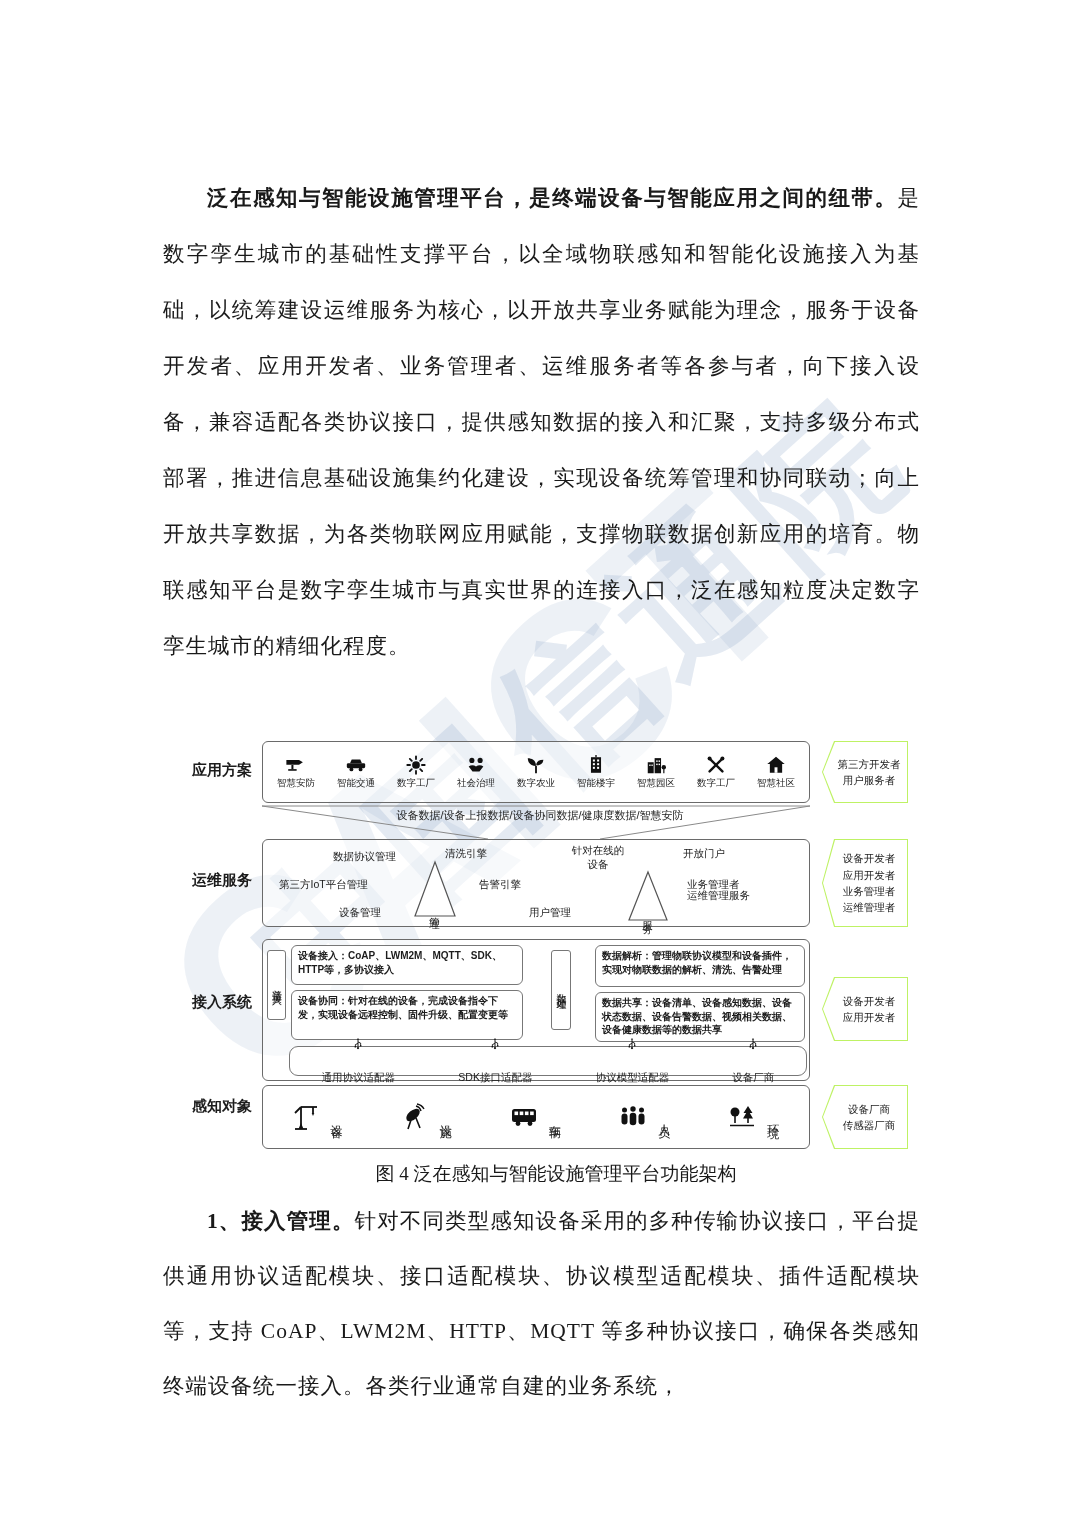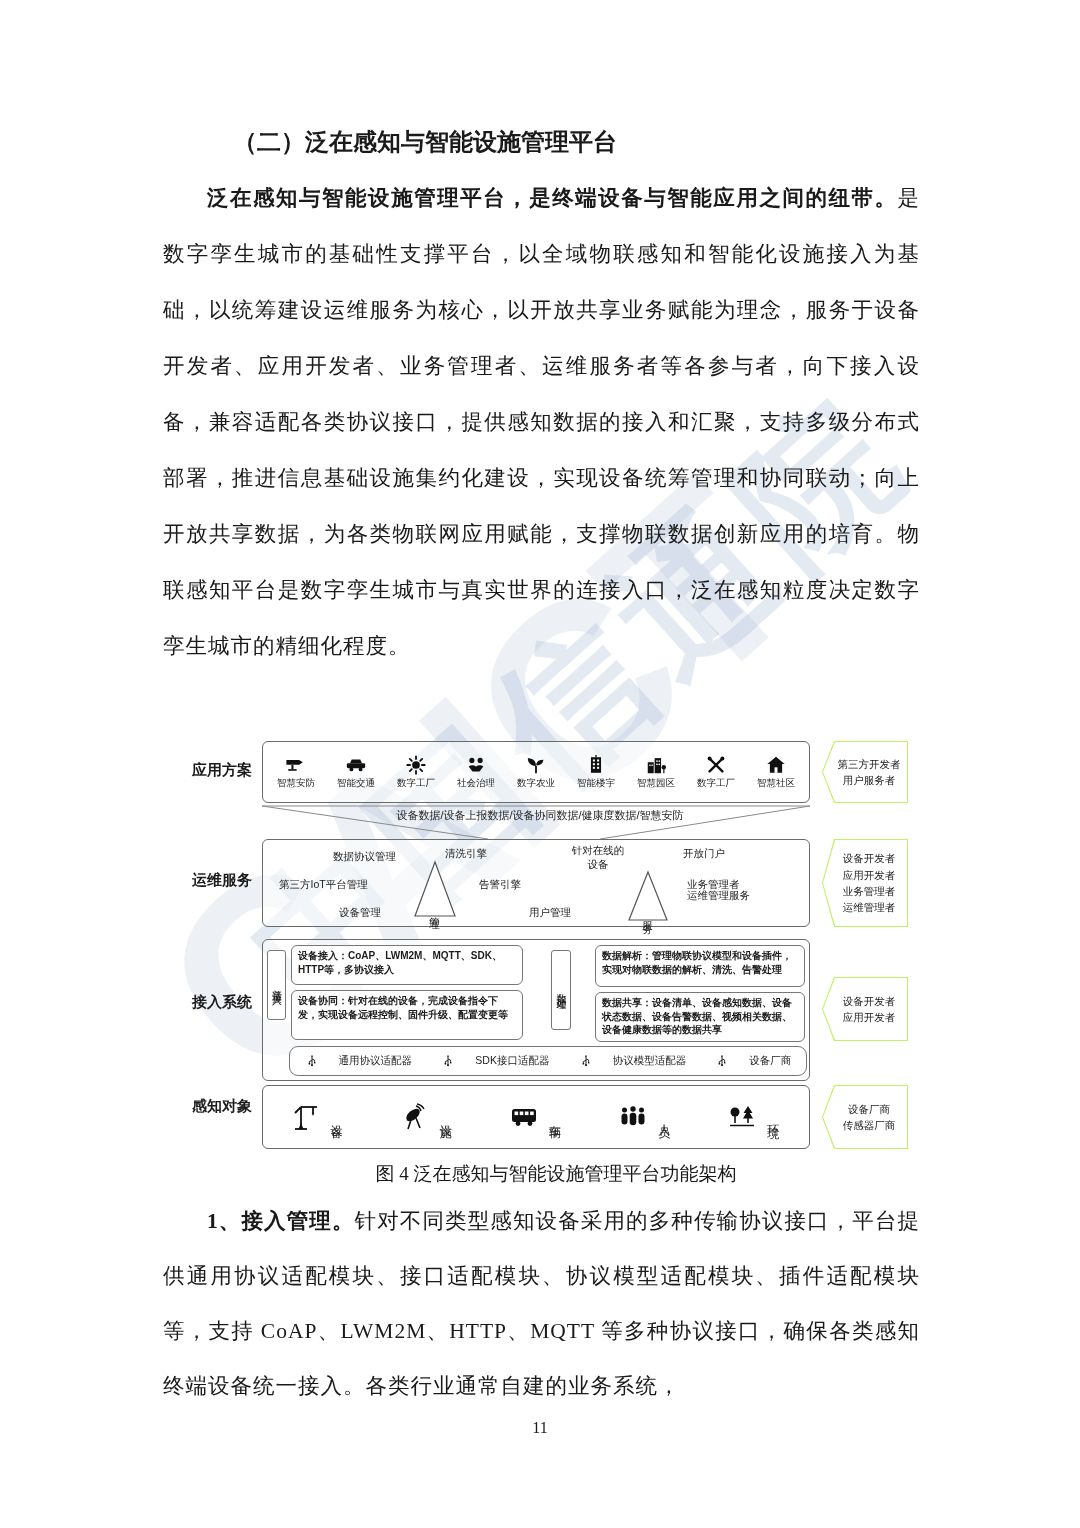--- a/index.html
+++ b/index.html
@@ -49,21 +49,21 @@
 
   .access-box { left:92px; top:202px; width:548px; height:142px; }
   .vlabel { position:absolute; border:1px solid #777; border-radius:3px; display:flex;
             align-items:center; justify-content:center; writing-mode:vertical-rl;
             text-orientation:upright; font-size:10px; letter-spacing:2px; background:#fff; }
   .abox { position:absolute; border:1px solid #777; border-radius:6px; padding:3px 6px;
           font-size:10px; line-height:1.35; background:#fff;font-weight:bold; }
   .adapters { position:absolute; left:26px; top:106px; width:518px; height:30px; border:1px solid #777;
               border-radius:9px; display:flex; align-items:center; justify-content:space-around;
               font-size:10.5px; background:#fff; }
-  .adapter { display:flex; align-items:center; gap:20px; }
+  .adapter { display:flex; align-items:center; gap:20px;flex-direction:column; }
   .adapter svg { width:14px; height:14px; display:block; }
 
   .objects-box { left:92px; top:348px; width:548px; height:64px; display:flex; align-items:center;
                  justify-content:space-around; }
   .obj-item { display:flex; align-items:center; gap:7px; }
   .obj-item svg { width:30px; height:30px; display:block; }
   .obj-label { writing-mode:vertical-rl; text-orientation:upright; font-size:12px; letter-spacing:2px; }
 
   .tag { position:absolute; left:652px; width:86px;
          clip-path:polygon(0 50%, 12px 0, 100% 0, 100% 100%, 12px 100%); background:#bef264; }
@@ -82,21 +82,20 @@
 </head>
 <body>
 
 <div class="page">
 
   <div class="watermark">
     <div class="wm-en">CAICT</div>
     <div class="wm-zh">中国信通院</div>
   </div>
 
-  <div class="heading">（二）泛在感知与智能设施管理平台</div>
 
   <div class="para para1"><span class="lead">泛在感知与智能设施管理平台，是终端设备与智能应用之间的纽带。</span><span>是数字孪生城市的基础性支撑平台，以全域物联感知和智能化设施接入为基础，以统筹建设运维服务为核心，以开放共享业务赋能为理念，服务于设备开发者、应用开发者、业务管理者、运维服务者等各参与者，向下接入设备，兼容适配各类协议接口，提供感知数据的接入和汇聚，支持多级分布式部署，推进信息基础设施集约化建设，实现设备统筹管理和协同联动；向上开放共享数据，为各类物联网应用赋能，支撑物联数据创新应用的培育。物联感知平台是数字孪生城市与真实世界的连接入口，泛在感知粒度决定数字孪生城市的精细化程度。</span></div>
 
   <div class="figure">
 
     <svg class="connectors" width="740" height="414">
       <g stroke="#8a8a8a" stroke-width="1" fill="none">
         <line x1="92" y1="69" x2="640" y2="69"></line>
         <line x1="92" y1="69" x2="318" y2="102"></line>
         <line x1="640" y1="69" x2="430" y2="102"></line>
@@ -426,15 +425,14 @@
         <span>传感器厂商</span>
       </div>
     </div>
 
   </div>
 
   <div class="caption">图 4  泛在感知与智能设施管理平台功能架构</div>
 
   <div class="para para2"><span class="lead">1、接入管理。</span><span>针对不同类型感知设备采用的多种传输协议接口，平台提供通用协议适配模块、接口适配模块、协议模型适配模块、插件适配模块等，支持 CoAP、LWM2M、HTTP、MQTT 等多种协议接口，确保各类感知终端设备统一接入。各类行业通常自建的业务系统，</span></div>
 
-  <div class="pageno">11</div>
 
 </div>
 
 </body></html>

